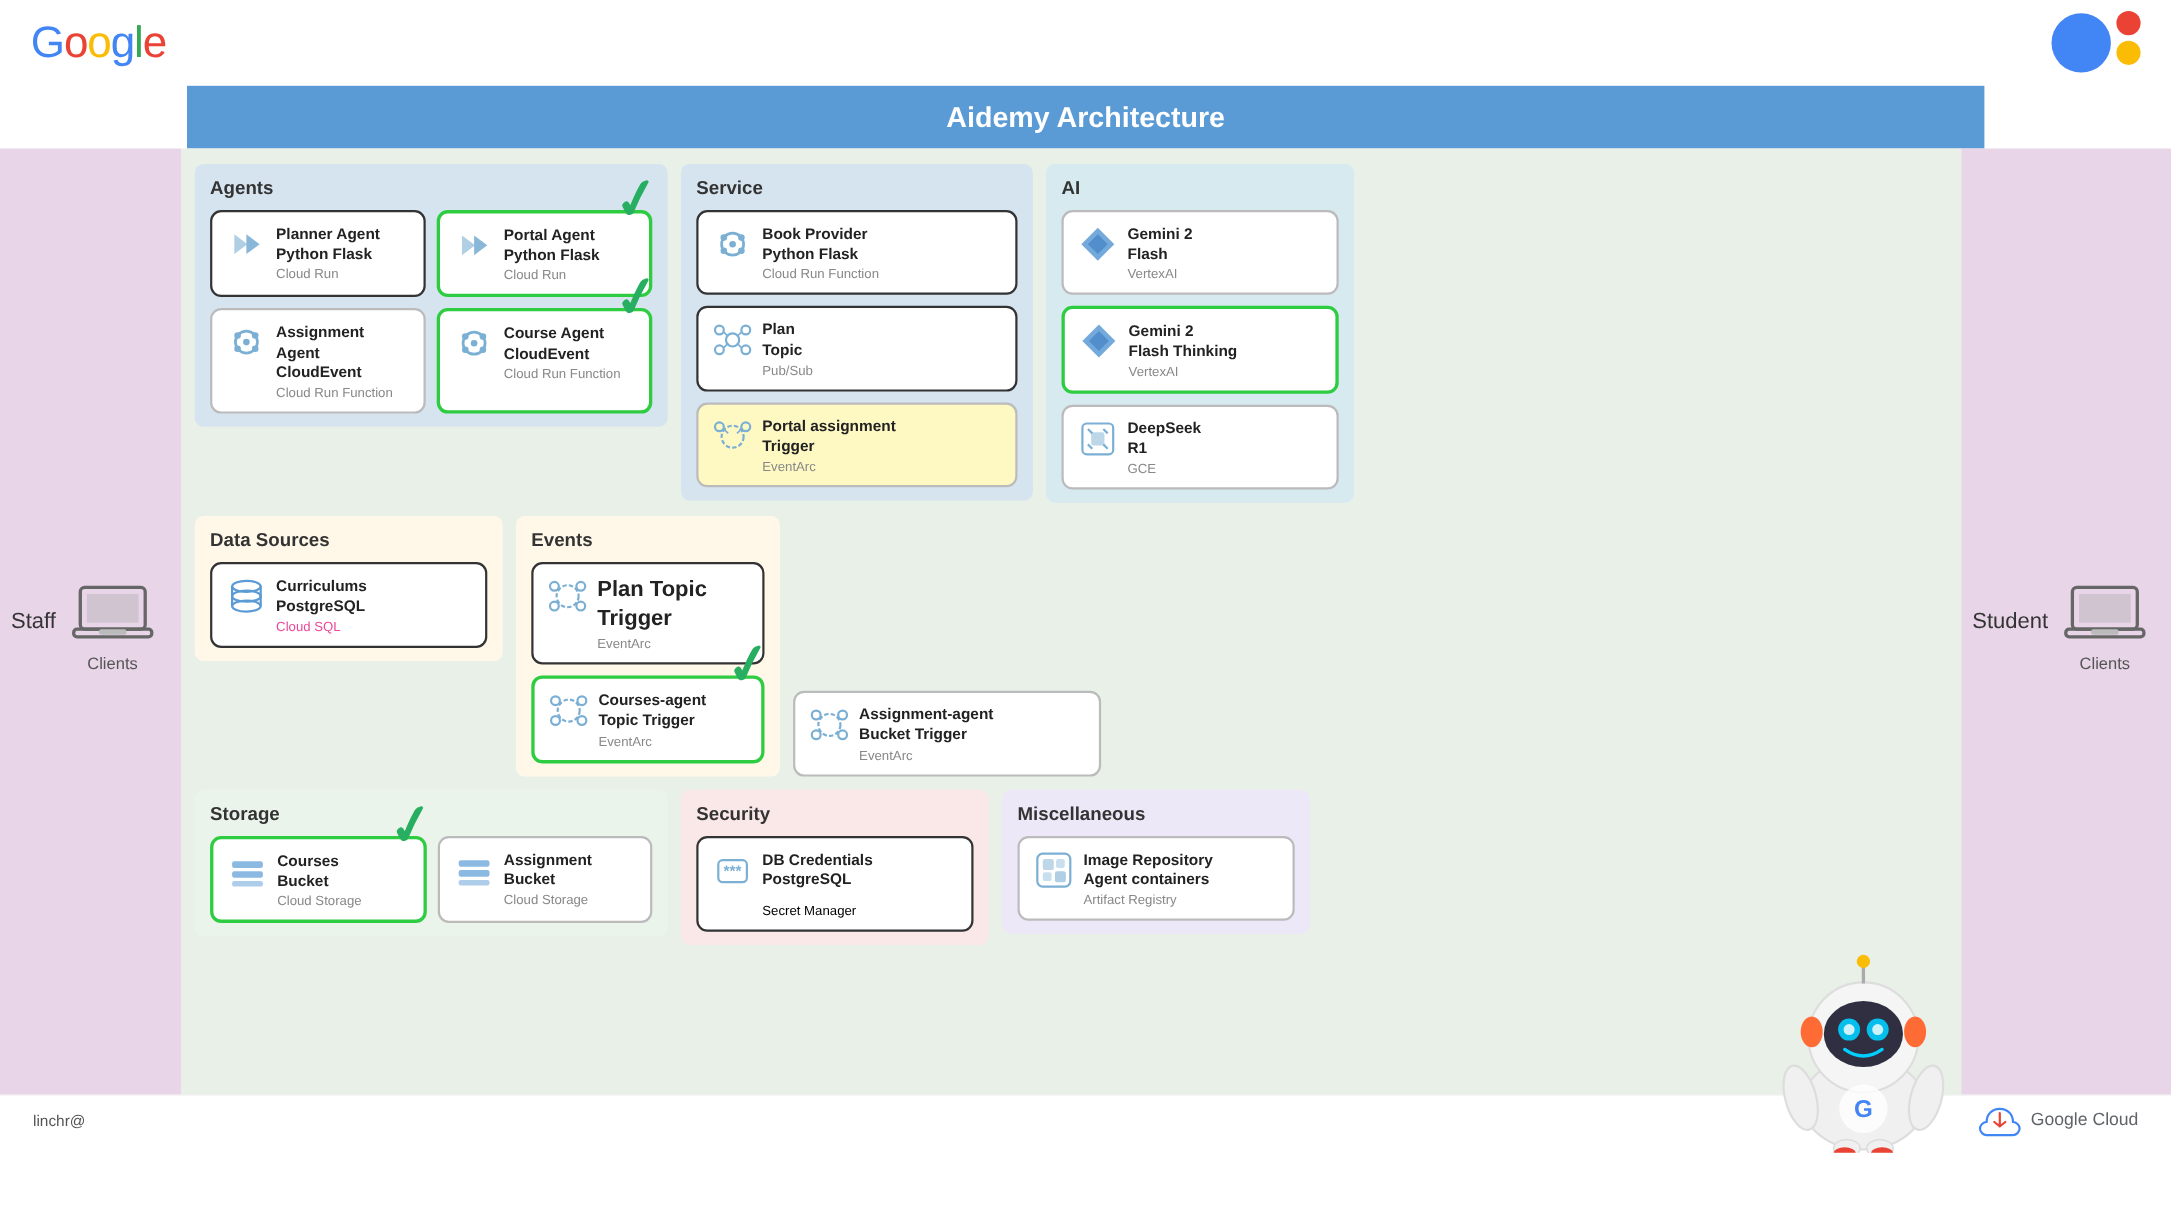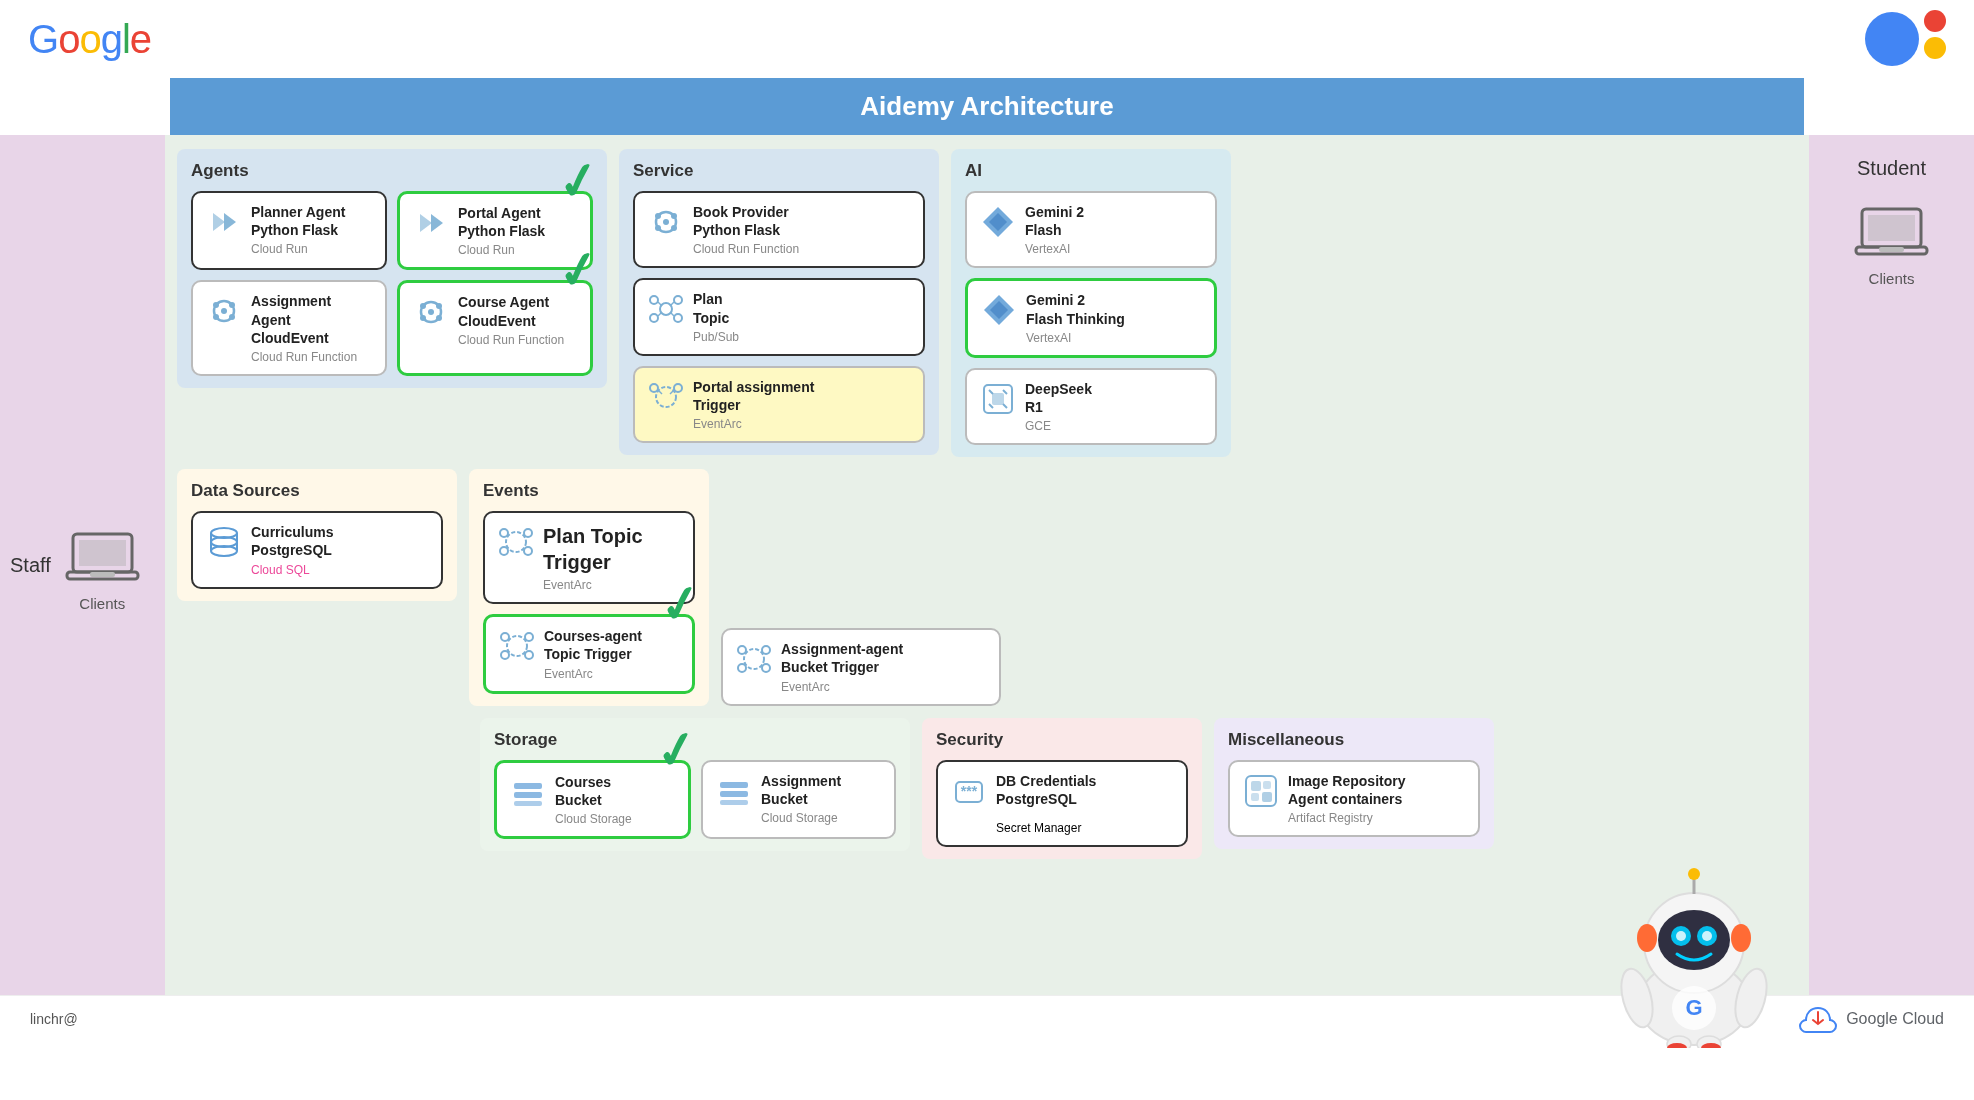--- a/index.html
+++ b/index.html
@@ -308,21 +308,21 @@
           </div>
           <div>
             <div style="font-size:14px;font-weight:600;color:#222;line-height:1.3;">Assignment-agent<br>Bucket Trigger</div>
             <div style="font-size:12px;color:#888;margin-top:3px;">EventArc</div>
           </div>
         </div>
       </div>
 
     </div>
 
-    <div style="display:flex;gap:12px;align-items:flex-start;justify-content:center;">
+    <div style="display:flex;gap:12px;align-items:flex-start;">
 
       <div style="flex:0 0 430px;background:#EBF4EB;border-radius:8px;padding:12px 14px;">
         <div style="font-size:17px;font-weight:600;color:#333;margin-bottom:10px;">Storage</div>
         <div style="display:flex;gap:10px;">
 
           <div style="background:#fff;border:3px solid #2ECC40;border-radius:10px;padding:10px 12px;display:flex;align-items:flex-start;gap:8px;flex:1;position:relative;">
             <div>
               <svg width="38" height="38" viewBox="0 0 38 38">
                 <rect x="5" y="10" width="28" height="6" rx="2" fill="#5B9BD5" opacity="0.7"></rect>
                 <rect x="5" y="19" width="28" height="6" rx="2" fill="#5B9BD5" opacity="0.7"></rect>
@@ -387,21 +387,21 @@
             <div style="font-size:14px;font-weight:600;color:#222;line-height:1.3;">Image Repository<br>Agent containers</div>
             <div style="font-size:12px;color:#888;margin-top:3px;">Artifact Registry</div>
           </div>
         </div>
       </div>
 
     </div>
 
   </div>
 
-  <div style="width:165px;background:#E8D5E8;display:flex;flex-direction:column;align-items:center;padding:22px 10px;gap:14px;">
+  <div style="width:191px;background:#E8D5E8;display:flex;flex-direction:row;align-items:center;padding:22px 10px;gap:14px;">
     <div style="font-size:20px;font-weight:500;color:#333;">Student</div>
     <div style="display:flex;flex-direction:column;align-items:center;gap:6px;margin-top:10px;">
       <svg width="75" height="60" viewBox="0 0 75 60">
         <rect x="8" y="5" width="59" height="38" rx="4" fill="none" stroke="#666" stroke-width="3"></rect>
         <rect x="14" y="11" width="47" height="26" fill="#aaa" opacity="0.4"></rect>
         <rect x="2" y="43" width="71" height="7" rx="3" fill="none" stroke="#666" stroke-width="3"></rect>
         <rect x="25" y="43" width="25" height="5" rx="2" fill="#bbb"></rect>
       </svg>
       <span style="font-size:15px;color:#555;">Clients</span>
     </div>

